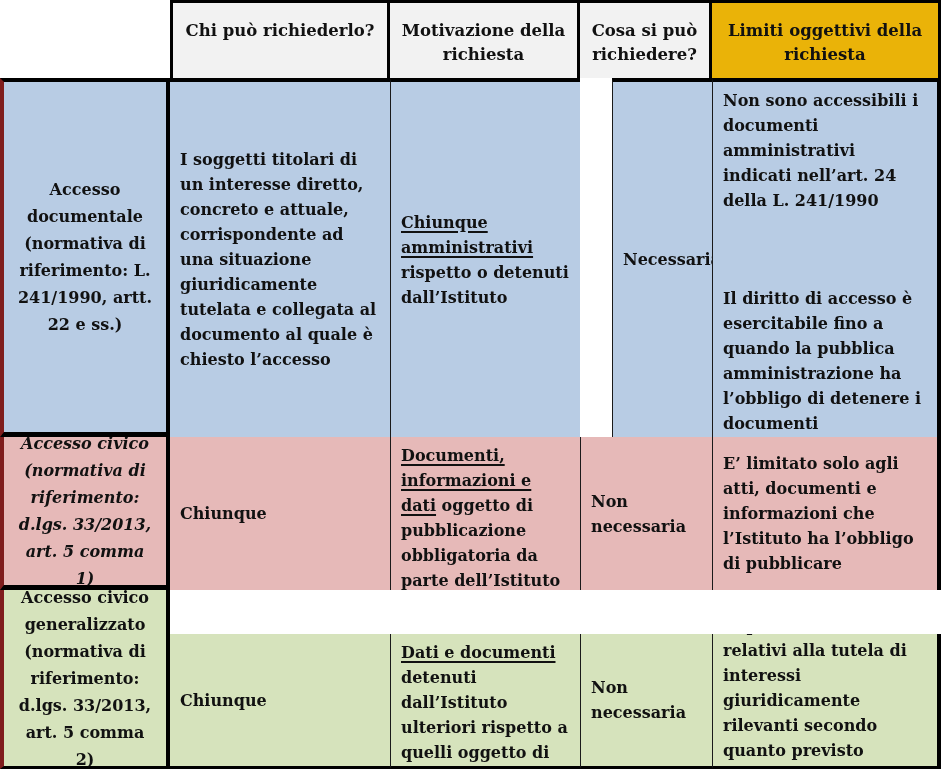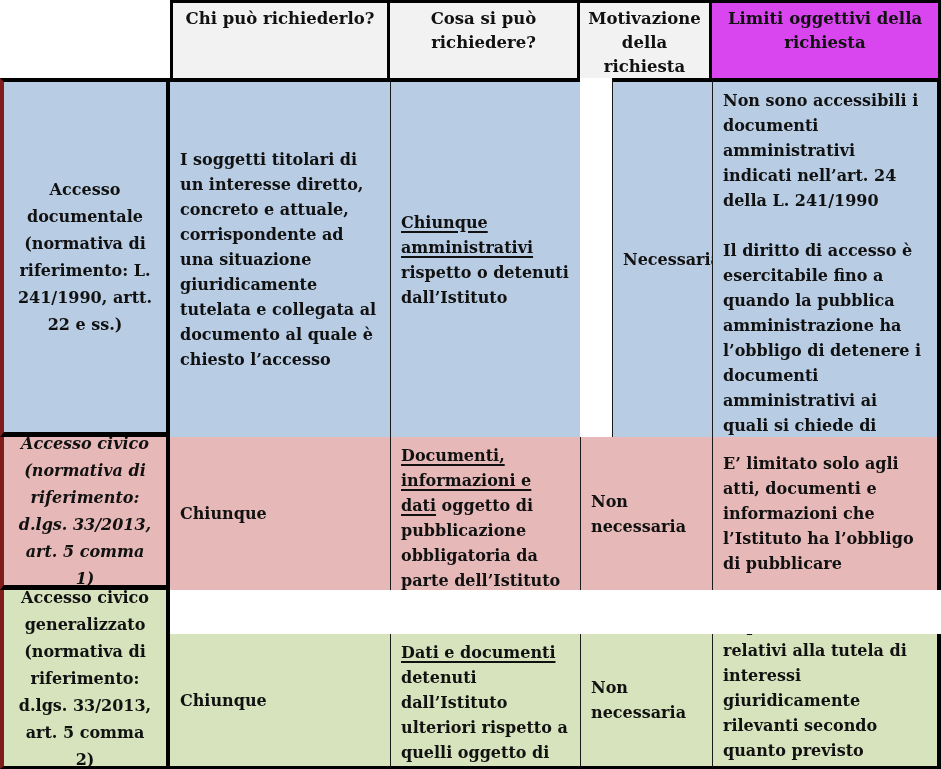--- a/index.html
+++ b/index.html
@@ -23,21 +23,21 @@
     line-height: 25px;
   }
   
   .corner { background: #ffffff; }
   .head {
     border-top: 3px solid #000;
     border-right: 3px solid #000;
     justify-content: flex-start;
     align-items: center;
     text-align: center;
-    padding: 4px 8px 4px 8px;
+    padding: 16px 8px 4px 8px;
     font-size: 16.5px;
     line-height: 24px;
   }
   .head.bl { border-left: 3px solid #000; }
   
   .r1 { border-top: 4px solid #000; }
   
   .rowlabel {
     border-left: 4px solid #7f1d1d;
     border-right: 4px solid #000;
@@ -62,35 +62,35 @@
     text-underline-offset: 3px;
   }
 </style>
 </head>
 <body>
 
 <div id="table-wrap">
 
   <div class="cell corner"></div>
   <div class="cell head bl" style="background-color: rgb(242, 242, 242);">Chi può richiederlo?</div>
+  <div class="cell head" style="background-color: rgb(242, 242, 242);">Motivazione della richiesta</div>
   <div class="cell head" style="background-color: rgb(242, 242, 242);">Cosa si può richiedere?</div>
-  <div class="cell head" style="background-color: rgb(242, 242, 242);">Motivazione della richiesta</div>
-  <div class="cell head" style="background-color: #d946ef;">Limiti oggettivi della richiesta</div>
+  <div class="cell head" style="background-color: #eab308;">Limiti oggettivi della richiesta</div>
 
   <div class="cell rowlabel r1" style="background-color: rgb(184, 204, 228);">Accesso documentale (normativa di riferimento: L. 241/1990, artt. 22 e ss.)</div>
   <div class="cell body r1" style="background-color: rgb(184, 204, 228);">
     <p>I soggetti titolari di un interesse diretto, concreto e attuale, corrispondente ad una situazione giuridicamente tutelata e collegata al documento al quale è chiesto l’accesso</p>
   </div>
   <div class="cell body c2 r1" style="background-color: rgb(184, 204, 228);">
     <p><span class="u">Chiunque amministrativi</span> <span>rispetto o detenuti dall’Istituto</span></p>
   </div>
   <div class="cell body c3 r1" style="background-color: rgb(184, 204, 228); margin-left: 32px;">
     <p>Necessaria</p>
   </div>
-  <div class="cell body c4 r1 vtop" style="background-color: rgb(184, 204, 228);">
+  <div class="cell body c4 r1 vtop" style="background-color: rgb(184, 204, 228); gap: 48px;">
     <p>Non sono accessibili i documenti amministrativi indicati nell’art. 24 della L. 241/1990</p>
     <p>Il diritto di accesso è esercitabile fino a quando la pubblica amministrazione ha l’obbligo di detenere i documenti amministrativi ai quali si chiede di accedere</p>
   </div>
 
   <div class="cell rowlabel" style="background-color: rgb(230, 185, 184); font-style: italic;">Accesso civico (normativa di riferimento: d.lgs. 33/2013, art. 5 comma 1)</div>
   <div class="cell body" style="background-color: rgb(230, 185, 184);">
     <p>Chiunque</p>
   </div>
   <div class="cell body c2 vtop" style="background-color: rgb(230, 185, 184);">
     <p><span class="u">Documenti, informazioni e dati</span> <span>oggetto di pubblicazione obbligatoria da parte dell’Istituto</span></p>

